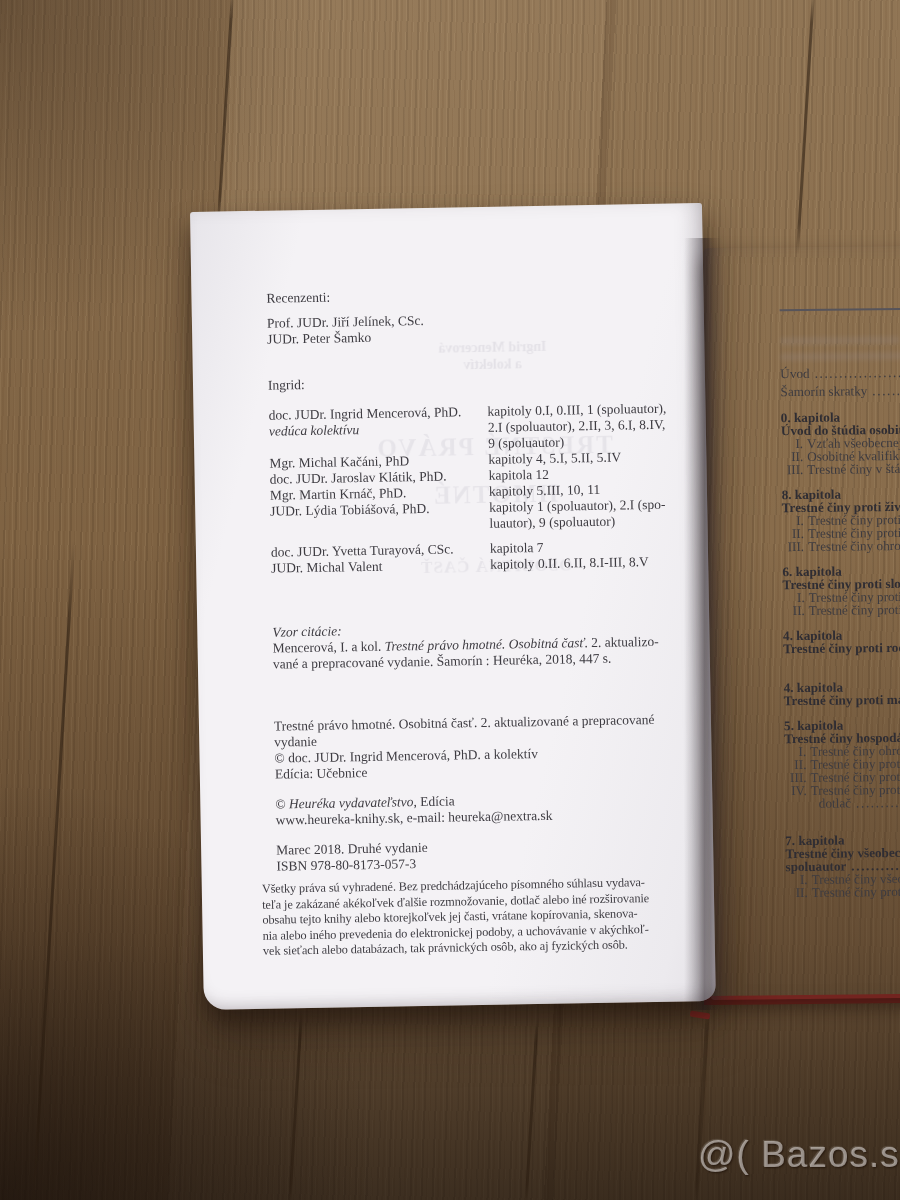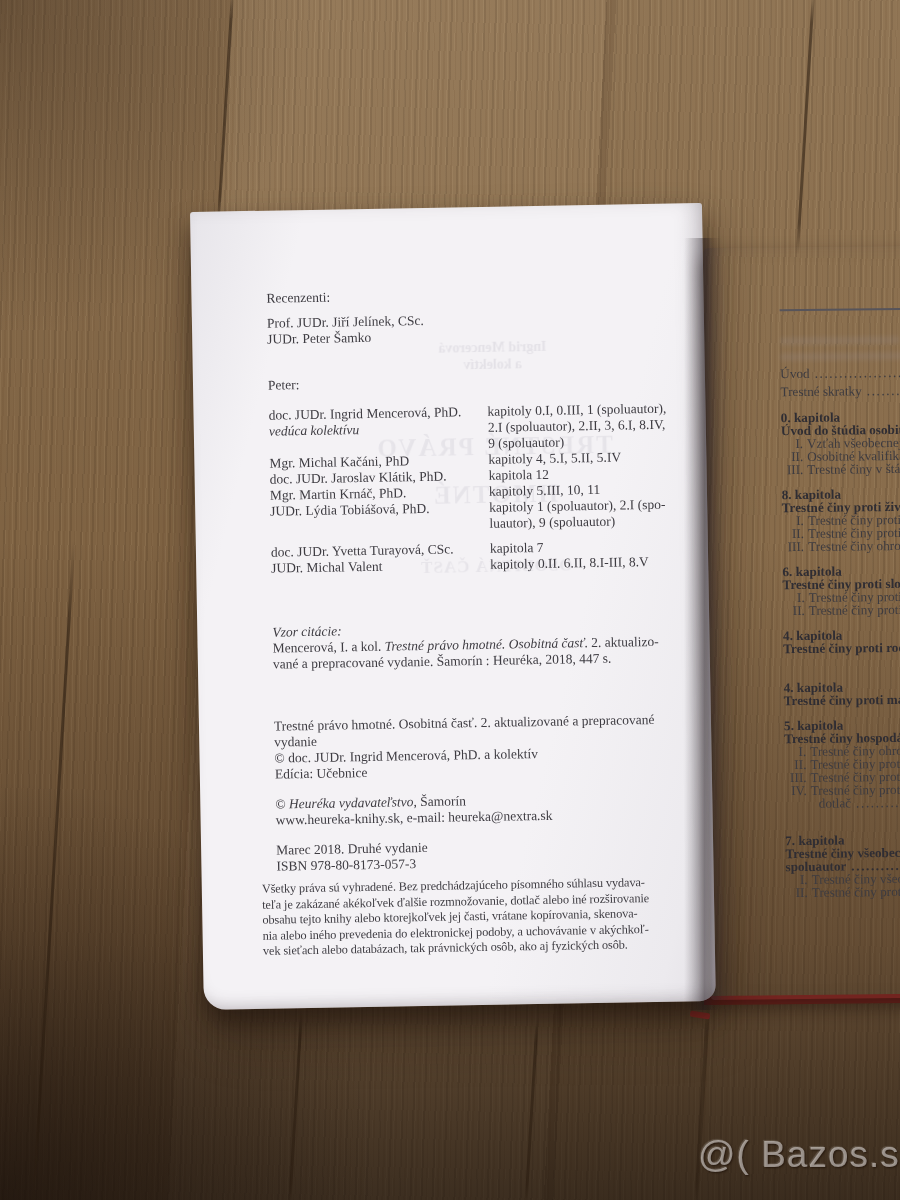--- a/index.html
+++ b/index.html
@@ -93,21 +93,21 @@
     <div>HMOTNÉ</div>
   </div>
   <div class="ghost ghost-part">OSOBITNÁ ČASŤ</div>
 
   <div class="abs" style="top:80px;">Recenzenti:</div>
   <div class="abs" style="top:105px;">
     <div>Prof. JUDr. Jiří Jelínek, CSc.</div>
     <div>JUDr. Peter Šamko</div>
   </div>
 
-  <div class="abs" style="top:167px;">Peter:</div>
+  <div class="abs" style="top:167px;">Ingrid:</div>
   <div class="abs" id="authors-rows" style="top:197px;width:428px;">
       <div class="a-row">
         <div class="a-left">
           <div>doc. JUDr. Ingrid Mencerová, PhD.</div>
           <div class="it">vedúca kolektívu</div>
         </div>
         <div class="a-right">
           <div>kapitoly 0.I, 0.III, 1 (spoluautor),</div>
           <div>2.I (spoluautor), 2.II, 3, 6.I, 8.IV,</div>
           <div>9 (spoluautor)</div>
@@ -171,21 +171,21 @@
   </div>
 
   <div class="abs" style="top:508px;">
     <div>Trestné právo hmotné. Osobitná časť. 2. aktualizované a prepracované</div>
     <div>vydanie</div>
     <div>©  doc. JUDr. Ingrid Mencerová, PhD. a kolektív</div>
     <div>Edícia: Učebnice</div>
   </div>
 
   <div class="abs" style="top:586px;">
-    <div><span>© </span> <span class="it">Heuréka vydavateľstvo,</span><span> Šamorín</span></div>
+    <div><span>© </span> <span class="it">Heuréka vydavateľstvo,</span><span> Edícia</span></div>
     <div>www.heureka-knihy.sk, e-mail: heureka@nextra.sk</div>
   </div>
 
   <div class="abs" style="top:632px;">
     <div>Marec 2018. Druhé vydanie</div>
     <div>ISBN 978-80-8173-057-3</div>
   </div>
 
   <div class="abs" style="top:671px;left:60px;">
     <div class="rights-line">Všetky práva sú vyhradené. Bez predchádzajúceho písomného súhlasu vydava-</div>
@@ -195,21 +195,21 @@
     <div class="rights-line">vek sieťach alebo databázach, tak právnických osôb, ako aj fyzických osôb.</div>
   </div>
 </div>
 
 <div class="page-right">
   <div class="toc-rule"></div>
   <div class="ghost-bar" style="left:76px;top:90px;width:120px;"></div>
   <div class="ghost-bar" style="left:76px;top:106px;width:150px;"></div>
   <div id="toc-list">
       <div class="toc-line sp"><span>Úvod</span><span class="leader">.................................................</span></div>
-      <div class="toc-line sp"><span>Trestné skratky</span><span class="leader">.................................................</span></div>
+      <div class="toc-line sp"><span>Šamorín skratky</span><span class="leader">.................................................</span></div>
       <div class="toc-line b" style="margin-top: 10px;"><span>0. kapitola</span></div>
       <div class="toc-line b"><span>Úvod do štúdia osobit</span></div>
       <div class="toc-line"><span class="num">I.</span><span>Vzťah všeobecnej a</span></div>
       <div class="toc-line"><span class="num">II.</span><span>Osobitné kvalifikač</span></div>
       <div class="toc-line"><span class="num">III.</span><span>Trestné činy v štát</span></div>
       <div class="toc-line b" style="margin-top: 12px;"><span>8. kapitola</span></div>
       <div class="toc-line b"><span>Trestné činy proti živ</span></div>
       <div class="toc-line"><span class="num">I.</span><span>Trestné činy proti ž</span></div>
       <div class="toc-line"><span class="num">II.</span><span>Trestné činy proti z</span></div>
       <div class="toc-line"><span class="num">III.</span><span>Trestné činy ohroz</span></div>

